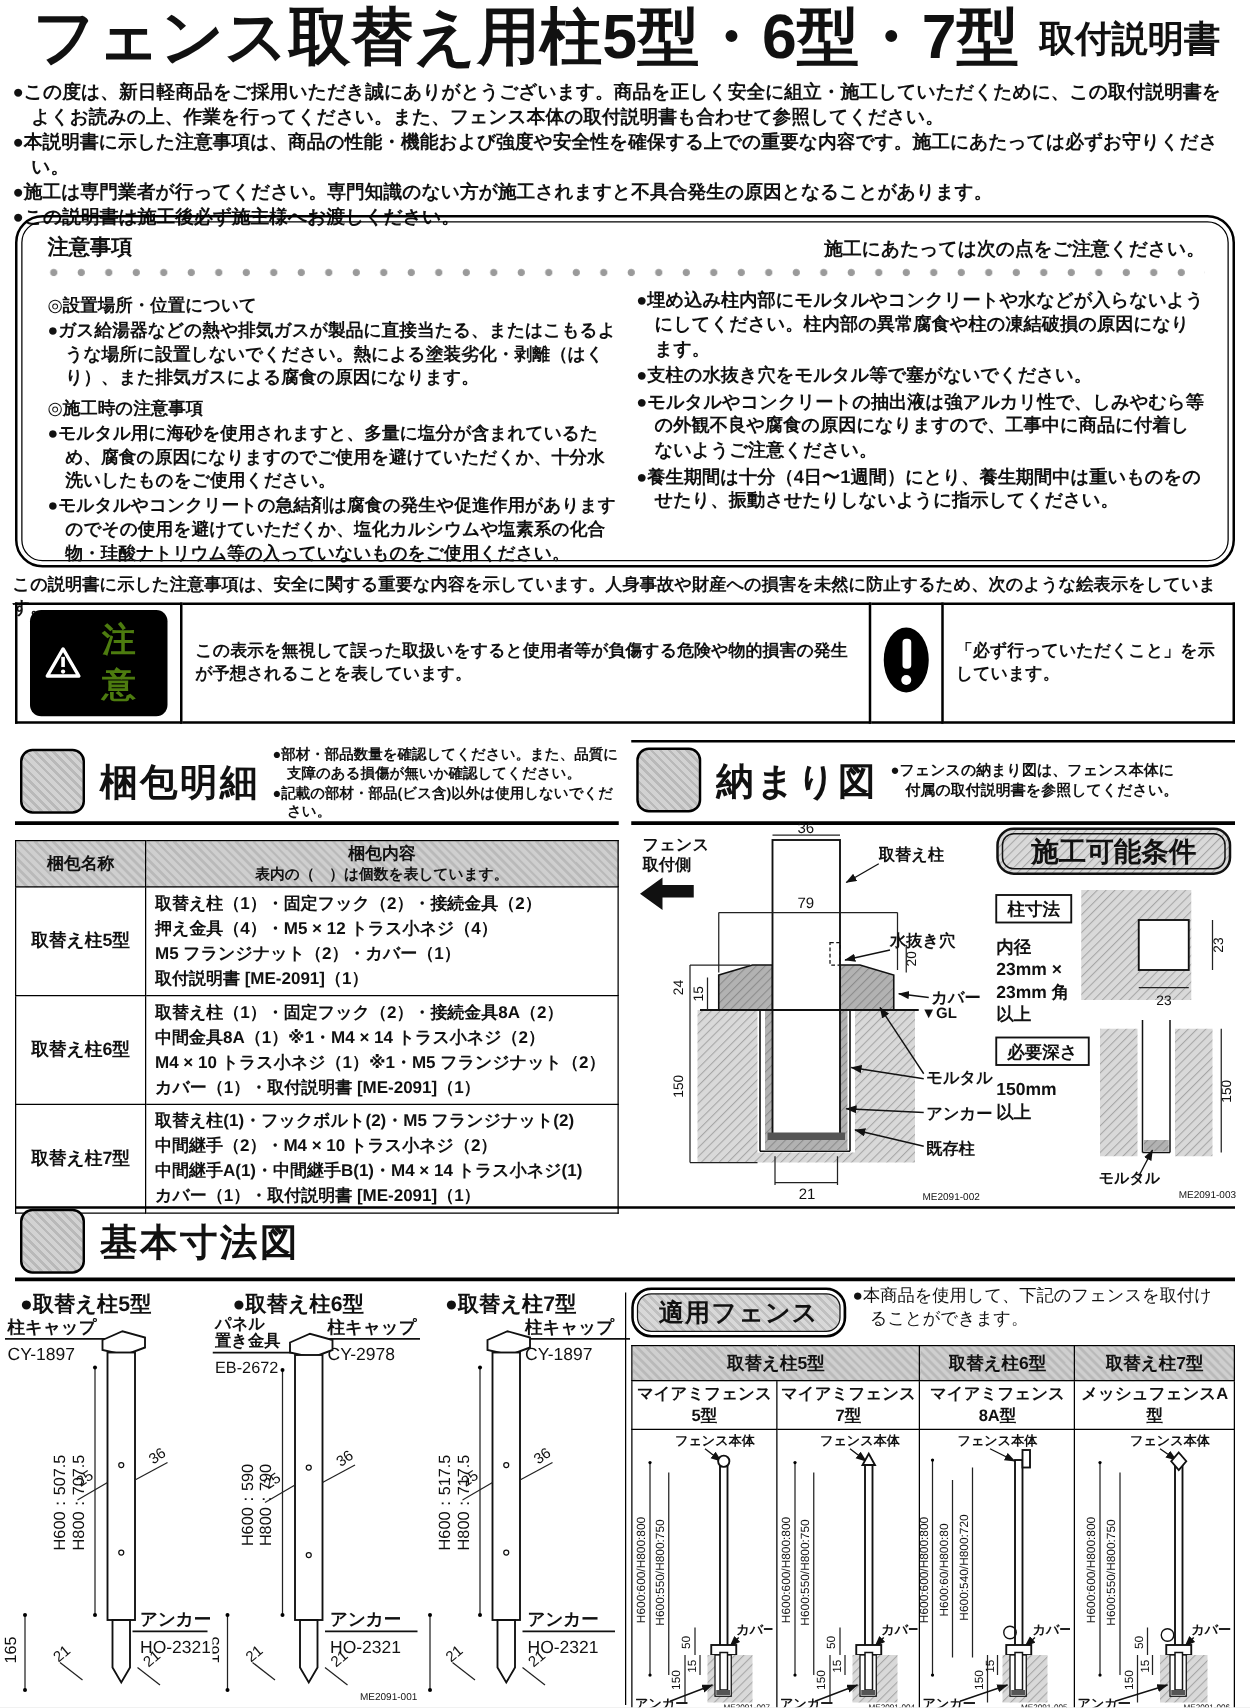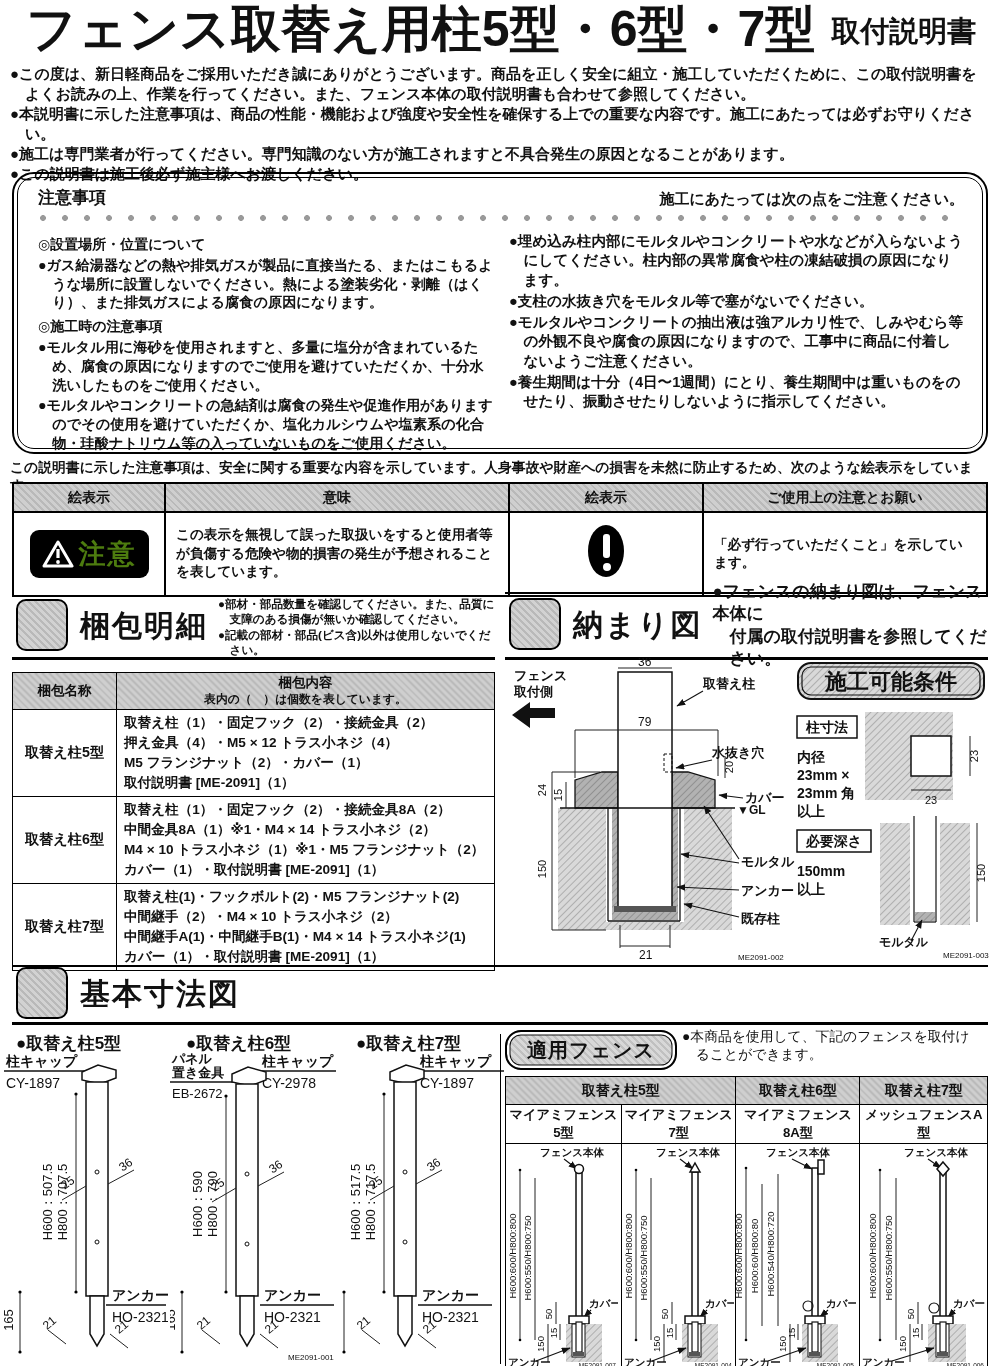--- a/index.html
+++ b/index.html
@@ -36,21 +36,21 @@
   .warn-badge .wlab{font-size:27px;font-weight:900;letter-spacing:2px;}
   .excl-oval{display:inline-block;width:36px;height:52px;background:#000;border-radius:50%;position:relative;}
   .excl-oval .bar{position:absolute;left:15px;top:9px;width:7px;height:24px;background:#fff;border-radius:3px;}
   .excl-oval .dot{position:absolute;left:14.5px;top:38px;width:8px;height:8px;background:#fff;border-radius:50%;}
   
   .sec-h{display:flex;align-items:center;border-bottom:3px solid #000;box-sizing:border-box;}
   .sec-h.topline{border-top:2px solid #000;}
   .sec-icon{width:48px;height:48px;border:2px solid #000;border-radius:10px;background:repeating-linear-gradient(45deg,#b9b9b9 0 2px,#d2d2d2 2px 5px);margin:0 12px 4px 4px;flex:none;}
   .sec-title{font-size:30px;font-weight:900;letter-spacing:2px;margin-right:10px;white-space:nowrap;}
   .sec-note{font-size:11.6px;font-weight:600;line-height:1.3;}
-  .sec-note.n14{font-size:17px;}
+  .sec-note.n14{font-size:12px;font-family:Liberation Mono, monospace;}
   
   .packtab{top:672px;left:12px;width:483px;}
   .packtab td{border:1.8px solid #000;}
   .packtab .ghead{background:repeating-linear-gradient(45deg,#b9b9b9 0 2px,#cfcfcf 2px 5px);font-size:13.5px;font-weight:700;height:24px;text-align:center;}
   .packtab .ghead .in{display:flex;justify-content:space-between;padding:0 8px;align-items:center;flex-direction:column;}
   .packtab .ghead .cn{font-size:13.5px;}
   .packtab .ghead .nt{font-size:11.8px;}
   .pname{width:101px;text-align:center;font-size:14.2px;font-weight:600;}
   .pcontent{font-size:13.6px;font-weight:600;line-height:1.47;padding:3px 7px;}
   .pfoot{top:932px;left:12px;width:483px;text-align:right;font-size:12.6px;font-weight:600;}
@@ -125,26 +125,20 @@
           <div class="cb hang">●モルタルやコンクリートの抽出液は強アルカリ性で、しみやむら等の外観不良や腐食の原因になりますので、工事中に商品に付着しないようご注意ください。</div>
           <div class="cb hang">●養生期間は十分（4日〜1週間）にとり、養生期間中は重いものをのせたり、振動させたりしないように指示してください。</div>
         </div>
       </div>
     </div>
   </div>
 
   <div class="abs sym-intro">この説明書に示した注意事項は、安全に関する重要な内容を示しています。人身事故や財産への損害を未然に防止するため、次のような絵表示をしています。</div>
   <table class="abs symtab">
     <tbody>
-        <tr>
-      <td class="gray-h" style="width:148px">絵表示</td>
-      <td class="gray-h" style="width:340px">意味</td>
-      <td class="gray-h" style="width:190px">絵表示</td>
-      <td class="gray-h">ご使用上の注意とお願い</td>
-    </tr>
     <tr>
       <td class="body-td icon-td">
         <span class="warn-badge">
           <svg width="32" height="28" viewBox="0 0 32 28">
             <path d="M16,2 L30,26 L2,26 Z" fill="none" stroke="#fff" stroke-width="3" stroke-linejoin="round"></path>
             <rect x="14.4" y="9" width="3.2" height="9" fill="#fff"></rect>
             <circle cx="16" cy="22" r="1.9" fill="#fff"></circle>
           </svg>
           <span class="wlab">注意</span>
         </span>

